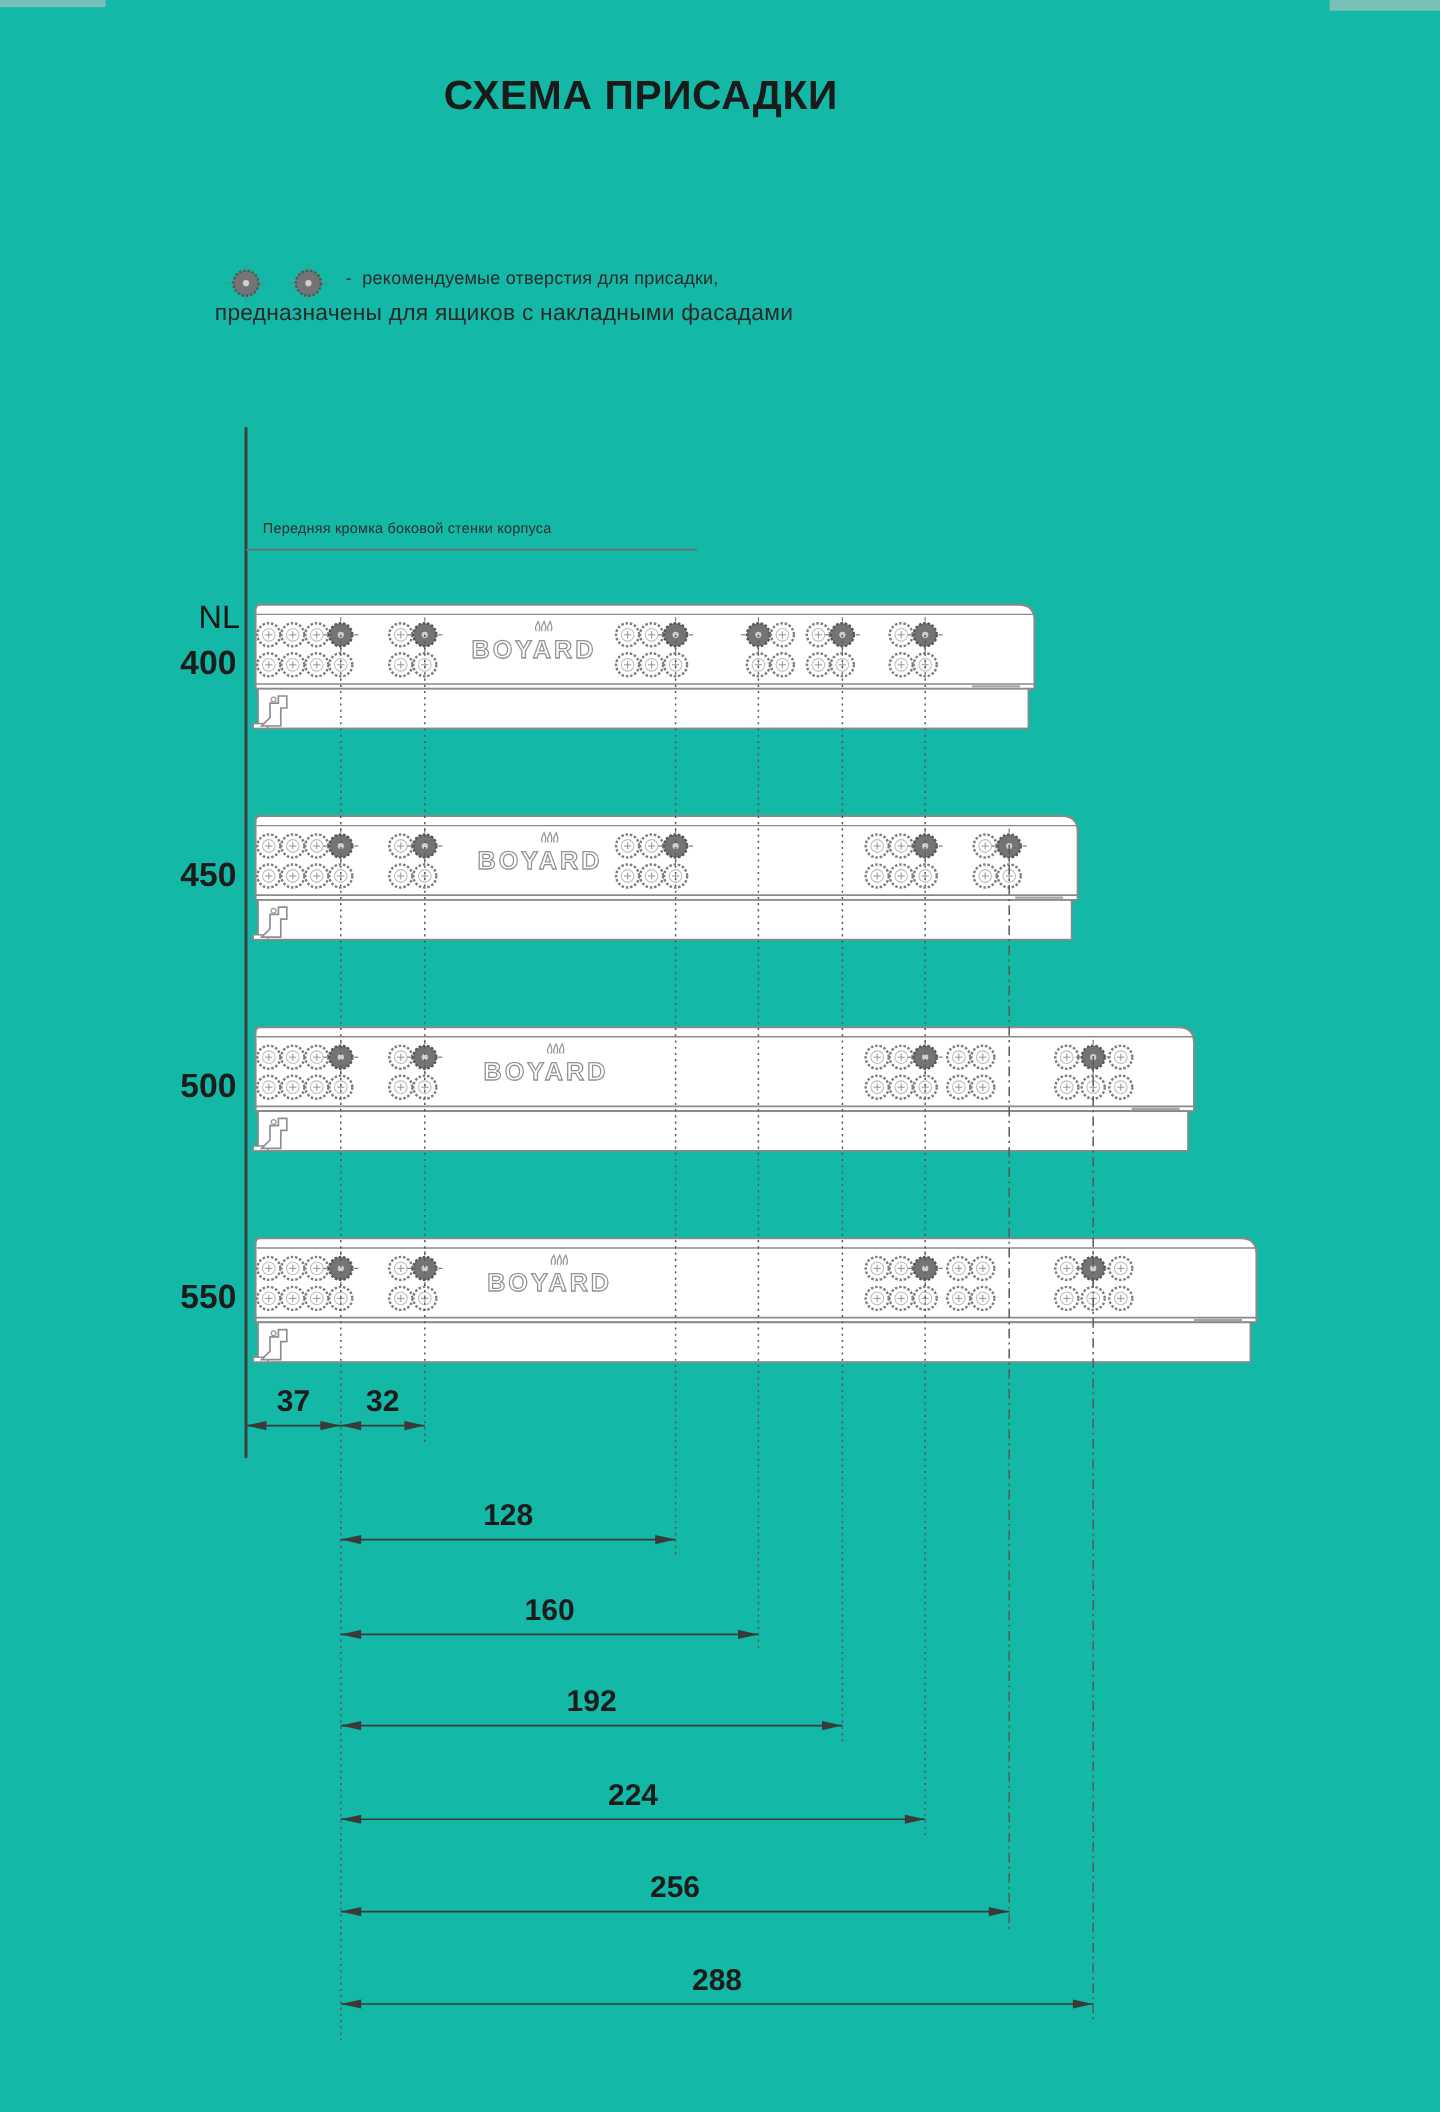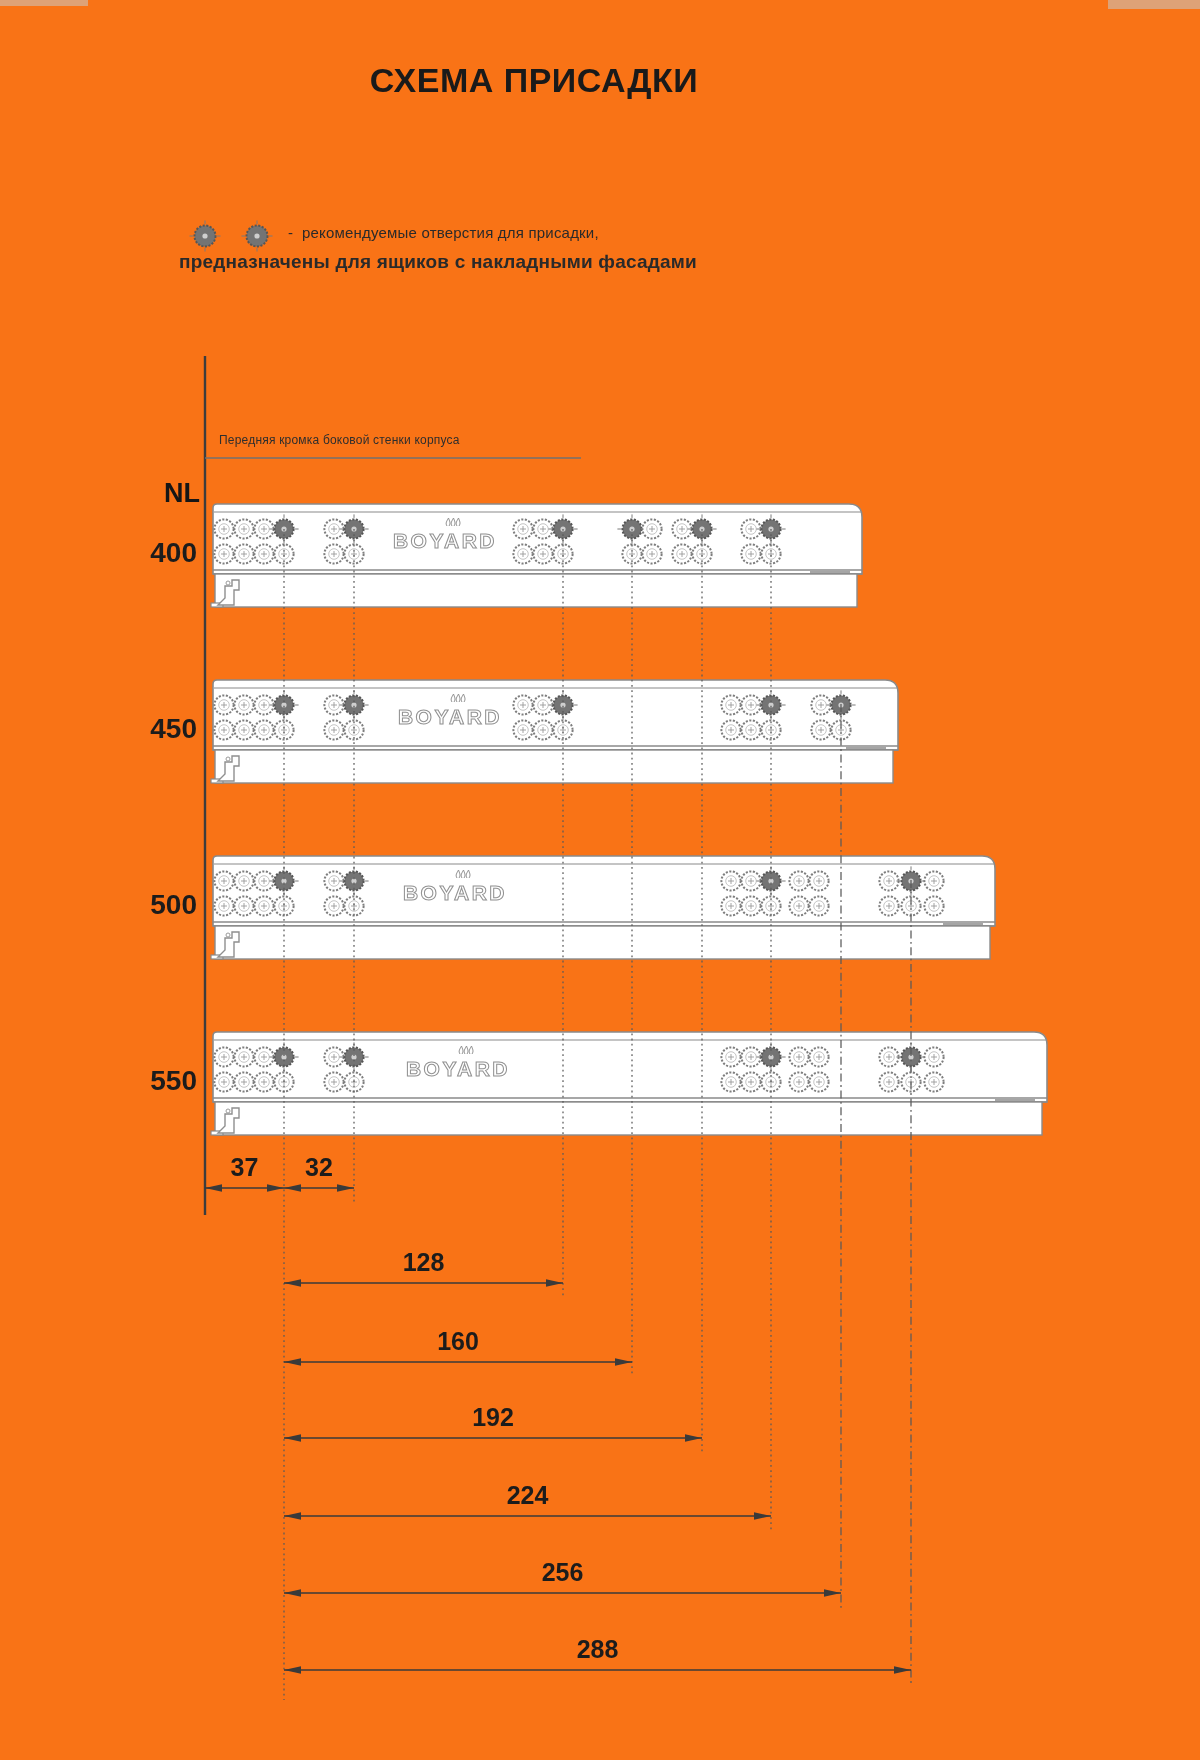--- a/index.html
+++ b/index.html
@@ -1,40 +1,40 @@
 <!DOCTYPE html>
 <html><head>
 <meta charset="utf-8">
 <style>
   html,body{margin:0;padding:0;background:#e8e8e8;}
   .page{
     position:relative;width:1200px;height:1760px;margin:0 auto;
-    background:#f97316;overflow:hidden;
+    background:#14b8a6;overflow:hidden;
     font-family:"Liberation Sans", sans-serif;color:#1c1c1c;
   }
   .title{
     position:absolute;left:134px;top:58px;width:800px;text-align:center;
     font-size:34px;font-weight:bold;line-height:44px;color:#1a1a1a;
     letter-spacing:0.5px;
   }
   .legend-text1{
     position:absolute;left:288px;top:224px;font-size:15px;color:#2a2a2a;
     letter-spacing:0.2px;white-space:pre;
   }
   .legend-text2{
     position:absolute;left:179px;top:251px;font-size:19px;color:#2a2a2a;
-    letter-spacing:0.2px;white-space:pre;font-weight:bold;
+    letter-spacing:0.2px;white-space:pre;
   }
   .edge-label{
     position:absolute;left:219px;top:433px;font-size:12px;color:#2e2e2e;
     letter-spacing:0.2px;
   }
   .nl-label{
-    position:absolute;left:100px;top:478px;width:100px;text-align:right;
-    font-size:27px;font-weight:bold;color:#161616;
+    position:absolute;left:100px;top:499px;width:100px;text-align:right;
+    font-size:27px;font-weight:normal;color:#161616;
   }
   .scan-artifact{position:absolute;background:#c9c9c9;opacity:0.55;}
   svg{position:absolute;left:0;top:0;}
 </style>
 </head>
 <body>
 
 <div class="page">
 
   <div class="scan-artifact" style="left:0;top:0;width:88px;height:6px;"></div>

